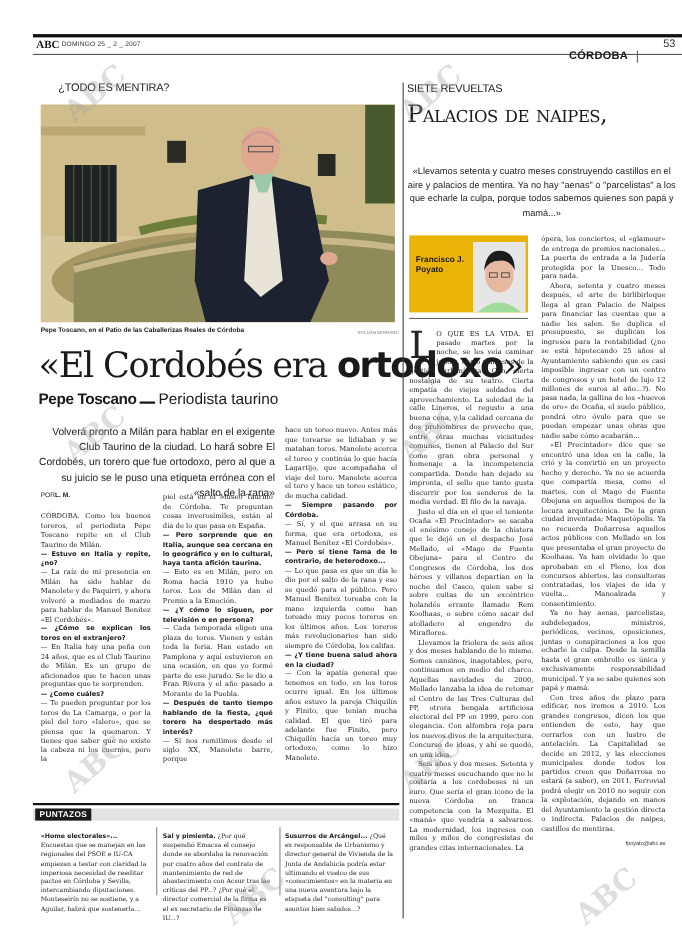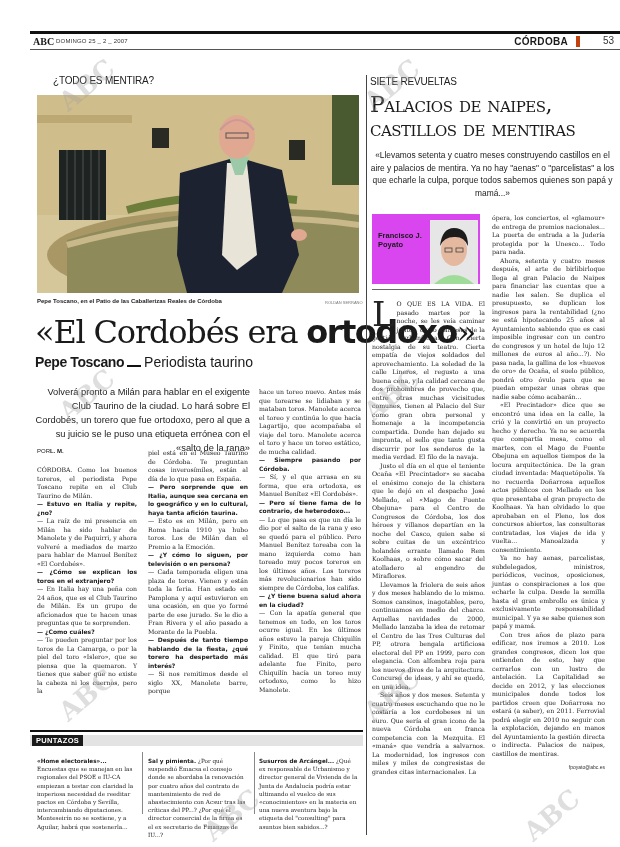--- a/index.html
+++ b/index.html
@@ -2,21 +2,21 @@
 <html><head>
   <meta charset="utf-8">
   <style>
     html,body{margin:0;padding:0;background:#fff;}
     body{width:620px;height:847px;position:relative;overflow:hidden;font-family:"DejaVu Serif",serif;color:#1a1a1a;}
     .abs{position:absolute;}
     .topbar{left:30px;top:31px;width:590px;height:3px;background:#111;}
     .header-row{left:30px;top:34px;width:590px;height:15px;border-bottom:1px solid #555;}
     .hdr-abc{position:absolute;left:3px;top:2px;font:bold 10px "Liberation Serif",serif;}
     .hdr-date{position:absolute;left:26px;top:4px;font:6px "Liberation Sans",sans-serif;color:#333;letter-spacing:0.2px;}
-    .hdr-section{position:absolute;right:40px;top:2px;font:bold 10px "Liberation Sans",sans-serif;letter-spacing:0.3px;padding-right:8px;border-right:4px solid #c2410c;text-align:center;}
+    .hdr-section{position:absolute;right:40px;top:12px;font:bold 10px "Liberation Sans",sans-serif;letter-spacing:0.3px;padding-right:8px;border-right:1px solid #c2410c;text-align:center;}
     .hdr-page{position:absolute;right:6px;top:1px;font:10px "Liberation Sans",sans-serif;color:#333;}
     .kicker{font:10px "Liberation Sans",sans-serif;letter-spacing:-0.2px;color:#222;}
     .photo{left:37px;top:95px;width:322px;height:198px;overflow:hidden;background:#d8caa0;}
     .caption{left:37px;top:298px;width:300px;font:bold 6px "Liberation Sans",sans-serif;color:#222;}
     .credit{left:325px;top:300px;font:4px "Liberation Sans",sans-serif;color:#777;}
     .headline{left:35px;top:313px;width:330px;font:32px "DejaVu Serif",serif;letter-spacing:-1.2px;white-space:nowrap;}
     .headline b{font-family:"DejaVu Sans",sans-serif;font-weight:bold;letter-spacing:-1.5px;}
     .byline{left:35px;top:354px;font:14px "Liberation Sans",sans-serif;white-space:nowrap;}
     .byline b{font-weight:bold;letter-spacing:-0.4px;}
     .byline .dash{display:inline-block;width:14px;border-bottom:2px solid #111;margin:0 3px 0 3px;vertical-align:middle;position:relative;top:3px;}
@@ -27,21 +27,21 @@
     .body-col .ind{text-indent:8px;}
     .bigrule{left:30px;top:730px;width:333px;height:2px;background:#111;}
     .puntazos-bar{left:30px;top:735px;width:333px;height:11px;background:#e3e3e3;text-align:right;}
     .puntazos-label{position:absolute;left:2px;top:0;height:11px;padding:0 4px;background:#1a1a1a;color:#fff;font:bold 7.5px "Liberation Sans",sans-serif;line-height:11px;letter-spacing:0.3px;}
     .pcol{font:5.7px "DejaVu Serif",serif;line-height:8.2px;color:#222;}
     .pcol b{font-family:"DejaVu Sans",sans-serif;}
     .vline{width:1px;background:#888;}
     .sr-kicker{left:370px;top:76px;}
     .sr-title{left:370px;top:93px;width:250px;font:22px "DejaVu Serif",serif;letter-spacing:-0.5px;line-height:24px;font-variant:small-caps;}
     .sr-quote{left:370px;top:149px;width:245px;font:8.4px "Liberation Sans",sans-serif;line-height:12.5px;color:#222;text-align:center;}
-    .author-box{left:372px;top:214px;width:108px;height:70px;background:#d946ef;}
+    .author-box{left:372px;top:214px;width:108px;height:70px;background:#eab308;}
     .author-name{position:absolute;left:6px;top:17px;font:bold 7.5px "Liberation Sans",sans-serif;line-height:9px;}
     .author-rule{left:372px;top:289px;width:108px;height:1px;background:#666;}
     .dropcap{float:left;font:34px "DejaVu Serif",serif;line-height:28px;margin:0 2px 0 0;}
     .email{font:5px "Liberation Sans",sans-serif;color:#333;text-align:right;}
     .wm{position:absolute;font:bold 26px "DejaVu Serif",serif;color:rgba(160,160,160,0.35);transform:rotate(-40deg);pointer-events:none;}
   </style>
 </head>
 <body>
 
 <div class="abs topbar"></div>
@@ -130,21 +130,20 @@
 <div class="abs vline" style="left:142px;top:752px;height:62px;"></div>
 <div class="abs pcol" style="left:148px;top:757px;width:100px;"><b>Sal y pimienta.</b><span> ¿Por qué suspendió Emacsa el consejo donde se abordaba la renovación por cuatro años del contrato de mantenimiento de red de abastecimiento con Acsur tras las críticas del PP...? ¿Por qué el director comercial de la firma es el ex secretario de Finanzas de IU...?</span></div>
 <div class="abs vline" style="left:254px;top:752px;height:62px;"></div>
 <div class="abs pcol" style="left:259px;top:757px;width:100px;"><b>Susurros de Arcángel...</b><span> ¿Qué ex responsable de Urbanismo y director general de Vivienda de la Junta de Andalucía podría estar ultimando el vuelco de sus «conocimientos» en la materia en una nueva aventura bajo la etiqueta del "consulting" para asuntos bien sabidos...?</span></div>
 
 <div class="abs vline" style="left:366px;top:75px;height:760px;background:#444;"></div>
 
 <div class="abs kicker sr-kicker">SIETE REVUELTAS</div>
 <div class="abs sr-title">
   <div>Palacios de naipes,</div>
-  <div>castillos de mentiras</div>
 </div>
 <div class="abs sr-quote">«Llevamos setenta y cuatro meses construyendo castillos en el aire y palacios de mentira. Ya no hay "aenas" o "parcelistas" a los que echarle la culpa, porque todos sabemos quienes son papá y mamá...»</div>
 
 <div class="abs author-box">
   <div class="author-name">
     <div>Francisco J.</div>
     <div>Poyato</div>
   </div>
   <svg style="position:absolute;left:58px;top:6px;" width="48" height="64" viewBox="0 0 48 64">
     <rect x="0" y="0" width="48" height="64" fill="#e6e6e6"></rect>

